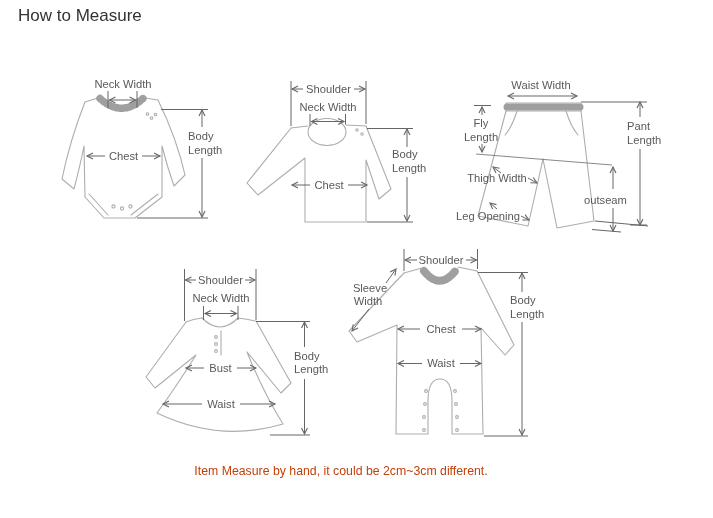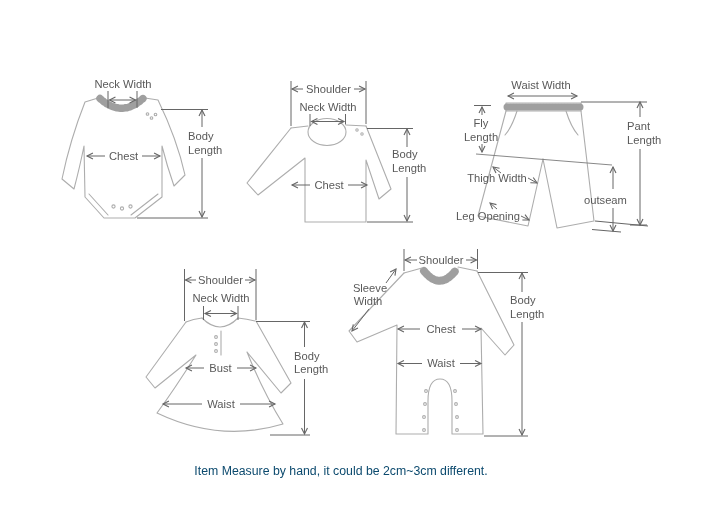--- a/index.html
+++ b/index.html
@@ -3,35 +3,36 @@
 <meta charset="utf-8">
 <style>
   html,body { margin:0; padding:0; background:#fff; }
   .canvas {
     position:relative; width:713px; height:518px; background:#fff;
     font-family:"Liberation Sans","DejaVu Sans",sans-serif; overflow:hidden;
   }
   .title    { position:absolute; left:18px; top:6px;  font-size:17px;   color:#333; }
   .subtitle { position:absolute; left:18px; top:32px; font-size:12.5px; color:#555; }
   .footer   { position:absolute; left:0px;  top:464px; width:682px; text-align:center;
-              font-size:12.3px; color:#0c4a6e; }
+              font-size:12.3px; color:#c2410c; }
   svg.layer { position:absolute; left:0; top:0; }
   svg text  { font-family:"Liberation Sans","DejaVu Sans",sans-serif;
               font-size:11.2px; fill:#595959; }
   .garment  { stroke:#adadad; stroke-width:1.1; fill:none;
               stroke-linejoin:round; stroke-linecap:round; }
   .rib      { stroke:#9f9f9f; fill:none; }
   .dim      { stroke:#666; stroke-width:1; fill:none; }
   .dimthin  { stroke:#7a7a7a; stroke-width:0.9; fill:none; }
 </style>
 </head>
 <body>
 
 <div class="canvas">
 
+  <div class="title">How to Measure</div>
 
   <svg class="layer" width="713" height="518" viewBox="0 0 713 518">
     <defs>
       <marker id="arr" viewBox="0 0 10 10" refX="8" refY="5" markerWidth="8.5" markerHeight="8.5" orient="auto-start-reverse">
         <path d="M1,1.5 L8,5 L1,8.5" fill="none" stroke="#666" stroke-width="1.3"></path>
       </marker>
     </defs>
 
     <g>
       <g class="garment">

